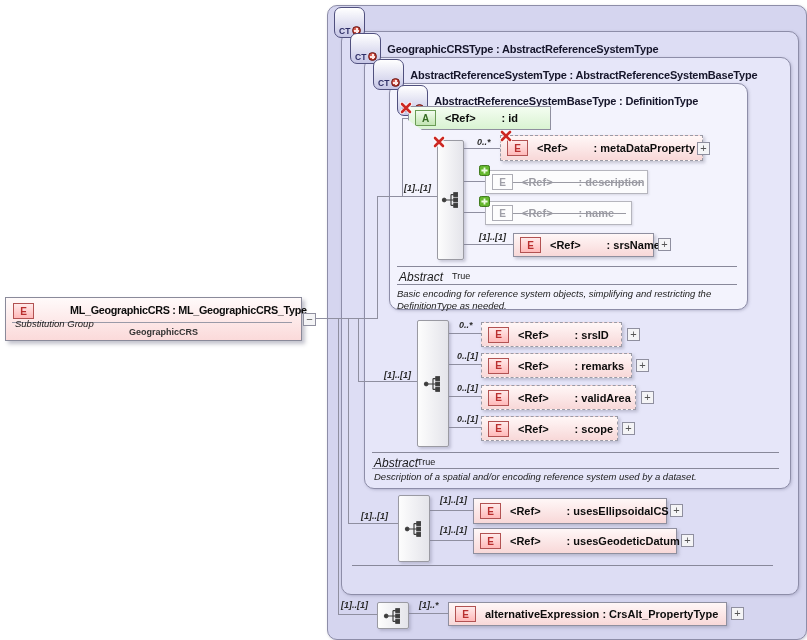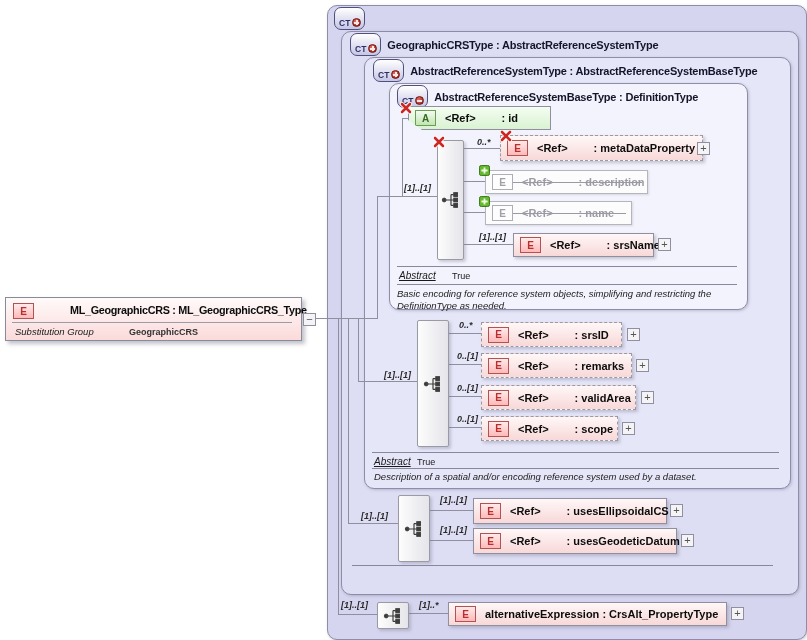--- a/index.html
+++ b/index.html
@@ -3,21 +3,21 @@
 <meta charset="utf-8">
 <style>
   html,body{margin:0;padding:0;background:#fff;}
   .canvas{position:relative;width:807px;height:640px;font-family:"Liberation Sans",sans-serif;overflow:hidden;background:#fff;}
 
   
   .typebox{position:absolute;border:1px solid #8d8da8;border-radius:10px;box-shadow:1px 1px 3px rgba(110,110,140,.35);}
   .tb-header{position:absolute;display:flex;align-items:center;gap:6px;white-space:nowrap;}
   .tb-title{font-weight:bold;font-size:11px;color:#15152a;letter-spacing:-0.2px;}
 
-  .ct-icon{display:inline-flex;align-items:center;height:13px;padding:8px 3px 0 4px;border:1px solid #50507e;border-radius:7px;background:linear-gradient(180deg,#ffffff,#c6c6e6);font-size:8.5px;font-weight:bold;color:#2e2e66;}
+  .ct-icon{display:inline-flex;align-items:center;height:13px;padding:16px 3px 0 4px;border:1px solid #50507e;border-radius:7px;background:linear-gradient(180deg,#ffffff,#c6c6e6);font-size:8.5px;font-weight:bold;color:#2e2e66;}
   .ct-badge{width:9px;height:9px;border-radius:50%;background:radial-gradient(circle at 35% 30%,#e06a5f,#9d231b);border:1px solid #6d140f;position:relative;display:inline-block;margin-left:2px;box-sizing:border-box;}
   .ct-badge::before{content:"";position:absolute;left:1px;top:3px;width:5px;height:1.5px;background:#ffe8e4;}
   .ct-badge.plus::after{content:"";position:absolute;left:2.8px;top:1.2px;width:1.5px;height:5px;background:#ffe8e4;}
 
   
   .hl{position:absolute;height:1px;background:#8f8fa0;}
   .vl{position:absolute;width:1px;background:#8f8fa0;}
   .rule{position:absolute;height:1px;background:#88889a;}
 
   
@@ -31,28 +31,28 @@
   .ref{margin-right:26px;}
   .eicon{width:21px;height:16px;border:1px solid #b25252;background:linear-gradient(180deg,#ffeaea,#ffb9b9);color:#b92f2f;font-size:10px;font-weight:bold;display:inline-flex;align-items:center;justify-content:center;margin-right:9px;flex:none;box-sizing:border-box;}
   .eicon.gray{border-color:#adadb5;background:#fdfdfd;color:#a0a0a8;}
   .aicon{width:21px;height:16px;border:1px solid #6a9c55;background:linear-gradient(180deg,#f2fcef,#c2e5b2);color:#356b22;font-size:10px;font-weight:bold;display:inline-flex;align-items:center;justify-content:center;margin-right:9px;flex:none;box-sizing:border-box;}
   .strike{position:absolute;left:27px;right:5px;top:50%;height:1px;background:#9a9aa3;}
 
   .badge{position:absolute;width:12px;height:12px;}
   .expander{position:absolute;width:13px;height:13px;background:#f4f4f6;border:1px solid #8f8f9f;color:#555;font-size:11px;line-height:11px;text-align:center;box-sizing:border-box;font-weight:normal;}
   .occ{position:absolute;font-size:9px;font-style:italic;font-weight:bold;color:#2a2a2a;white-space:nowrap;}
 
-  .abs-label{position:absolute;font-size:10px;font-style:italic;color:#1a1a1a;text-decoration:underline;}
+  .abs-label{position:absolute;font-size:12px;font-style:italic;color:#1a1a1a;}
   .abs-value{position:absolute;font-size:9px;font-weight:normal;color:#1a1a1a;}
   .annotation{position:absolute;font-size:9.5px;font-style:italic;color:#222;line-height:1.3;}
 
   
   .elembox{position:absolute;left:5px;top:297px;width:297px;height:44px;background:linear-gradient(180deg,#fffafa,#fbdada);border:1px solid #8a8a9a;box-shadow:3px 3px 4px rgba(120,120,145,.45);box-sizing:border-box;}
   .elem-title{position:absolute;left:40px;top:6px;font-size:10.8px;font-weight:bold;color:#0c0c0c;letter-spacing:-0.3px;white-space:nowrap;padding-left:24px;}
-  .sg-label{position:absolute;left:9px;top:28px;font-size:9.5px;font-style:italic;color:#1a1a1a;white-space:nowrap;}
+  .sg-label{position:absolute;left:9px;top:20px;font-size:9.5px;font-style:italic;color:#1a1a1a;white-space:nowrap;}
   .sg-value{position:absolute;left:123px;top:29px;font-size:9px;font-weight:bold;color:#333;white-space:nowrap;}
 </style>
 </head>
 <body>
 
 <div class="canvas">
 
   <div class="typebox" style="left:327px;top:5px;width:478px;height:633px;background:#d5d5ef;"></div>
   <div class="typebox" style="left:341px;top:31px;width:456px;height:562px;background:#ddddf4;"></div>
   <div class="typebox" style="left:364px;top:57px;width:425px;height:430px;background:#e6e6f9;"></div>

